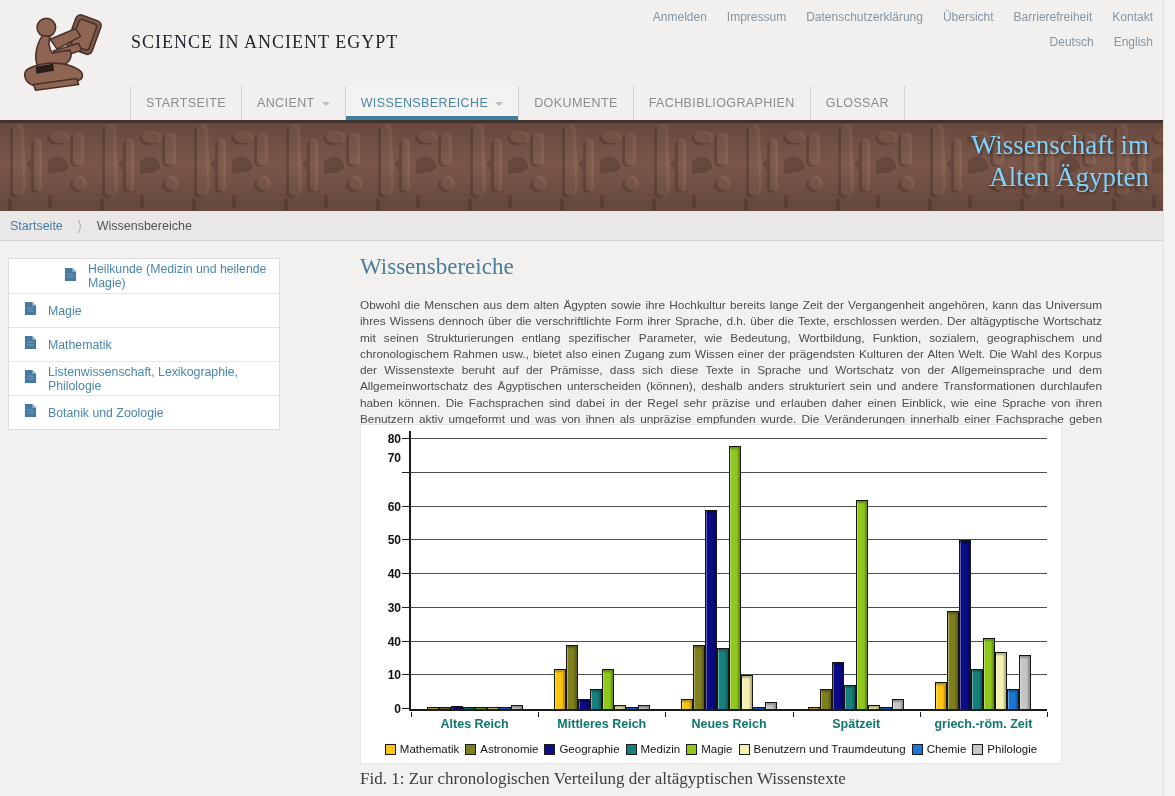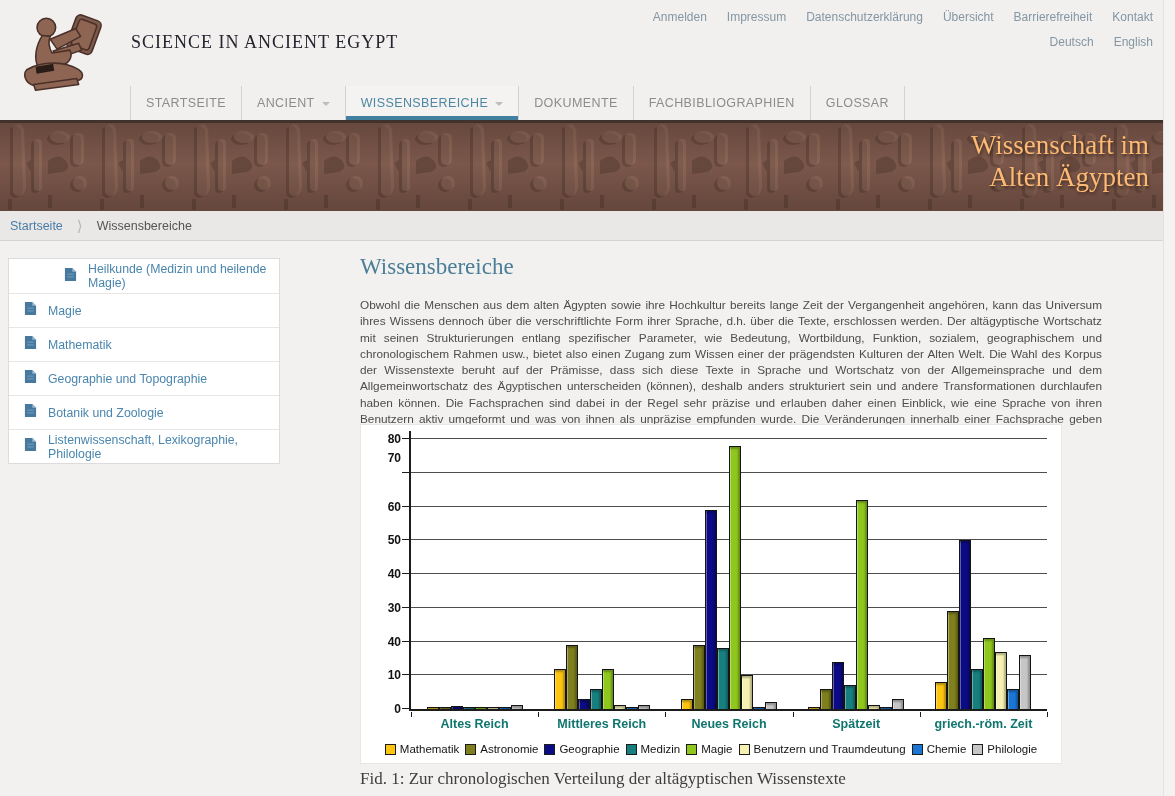--- a/index.html
+++ b/index.html
@@ -22,21 +22,21 @@
   .nav-item.active { color:#4d87a3; box-shadow:inset 0 -4px 0 #41809e; background:#f4f3f1; }
   .caret { width:0; height:0; border-left:4px solid transparent; border-right:4px solid transparent;
            border-top:4px solid #bdbdbd; margin-left:7px; margin-top:2px; }
 
   
   .banner { position:absolute; top:120px; left:0; width:1163px; height:91px; background:#7b574b;
             border-top:3px solid #41322b; overflow:hidden; }
   .banner svg { position:absolute; inset:0; }
   .banner-title { position:absolute; top:6px; right:14px; text-align:right;
                   font-family:"Liberation Serif","DejaVu Serif",serif; font-size:27px; line-height:32px;
-                  color:#fdba74; text-shadow:1px 2px 3px rgba(30,15,8,.55); }
+                  color:#7dd3fc; text-shadow:1px 2px 3px rgba(30,15,8,.55); }
 
   
   .breadcrumb { position:absolute; top:211px; left:0; width:1163px; height:30px; background:#e9e8e6;
                 border-bottom:1px solid #d4d3d1; display:flex; align-items:center; padding-left:10px; }
   .crumb-link { font-size:12.5px; color:#4a7ca8; text-decoration:none; cursor:pointer; }
   .crumb-sep { color:#b9b8b6; font-size:15px; margin:0 14px; }
   .crumb-current { font-size:12.5px; color:#555; }
 
   
   .sidebar { position:absolute; left:8px; top:258px; width:272px; background:#fff; border:1px solid #dddcda; }
@@ -210,39 +210,30 @@
         </svg></span>
       <span class="side-label">Mathematik</span>
     </div>
     <div class="side-item">
       <span><svg width="13" height="15" viewBox="0 0 14 16">
           <path d="M1,1 h8 l4,4 v10 h-12 z" fill="#47789e"></path>
           <path d="M9,1 l4,4 h-4 z" fill="#9dbdd4"></path>
           <rect x="3.5" y="7" width="7" height="1.2" fill="#6f9cbd"></rect>
           <rect x="3.5" y="10" width="7" height="1.2" fill="#6f9cbd"></rect>
         </svg></span>
-      <span class="side-label">Geographie und Topographie</span>
+      <span class="side-label">Listenwissenschaft, Lexikographie, Philologie</span>
     </div>
     <div class="side-item">
       <span><svg width="13" height="15" viewBox="0 0 14 16">
           <path d="M1,1 h8 l4,4 v10 h-12 z" fill="#47789e"></path>
           <path d="M9,1 l4,4 h-4 z" fill="#9dbdd4"></path>
           <rect x="3.5" y="7" width="7" height="1.2" fill="#6f9cbd"></rect>
           <rect x="3.5" y="10" width="7" height="1.2" fill="#6f9cbd"></rect>
         </svg></span>
       <span class="side-label">Botanik und Zoologie</span>
-    </div>
-    <div class="side-item">
-      <span><svg width="13" height="15" viewBox="0 0 14 16">
-          <path d="M1,1 h8 l4,4 v10 h-12 z" fill="#47789e"></path>
-          <path d="M9,1 l4,4 h-4 z" fill="#9dbdd4"></path>
-          <rect x="3.5" y="7" width="7" height="1.2" fill="#6f9cbd"></rect>
-          <rect x="3.5" y="10" width="7" height="1.2" fill="#6f9cbd"></rect>
-        </svg></span>
-      <span class="side-label">Listenwissenschaft, Lexikographie, Philologie</span>
     </div>
   </div>
 
 <h1 class="main-heading">Wissensbereiche</h1>
 <p class="main-paragraph">Obwohl die Menschen aus dem alten Ägypten sowie ihre Hochkultur bereits lange Zeit der Vergangenheit angehören, kann das Universum ihres Wissens dennoch über die verschriftlichte Form ihrer Sprache, d.h. über die Texte, erschlossen werden. Der altägyptische Wortschatz mit seinen Strukturierungen entlang spezifischer Parameter, wie Bedeutung, Wortbildung, Funktion, sozialem, geographischem und chronologischem Rahmen usw., bietet also einen Zugang zum Wissen einer der prägendsten Kulturen der Alten Welt. Die Wahl des Korpus der Wissenstexte beruht auf der Prämisse, dass sich diese Texte in Sprache und Wortschatz von der Allgemeinsprache und dem Allgemeinwortschatz des Ägyptischen unterscheiden (können), deshalb anders strukturiert sein und andere Transformationen durchlaufen haben können. Die Fachsprachen sind dabei in der Regel sehr präzise und erlauben daher einen Einblick, wie eine Sprache von ihren Benutzern aktiv umgeformt und was von ihnen als unpräzise empfunden wurde. Die Veränderungen innerhalb einer Fachsprache geben dementsprechend Auskunft über die Veränderungen innerhalb der Wissensdisziplinen selbst.</p>
 
 <div class="chart-box">
   <div class="plot">
       <div class="ylab" style="bottom: -7px;">0</div>
       <div class="ytick" style="bottom: 0px;"></div>

